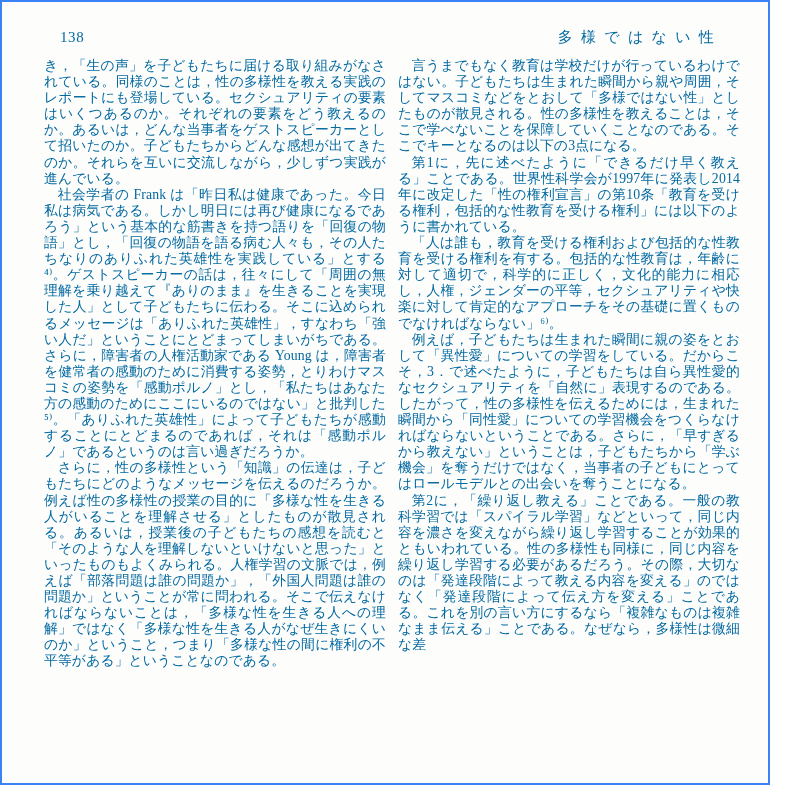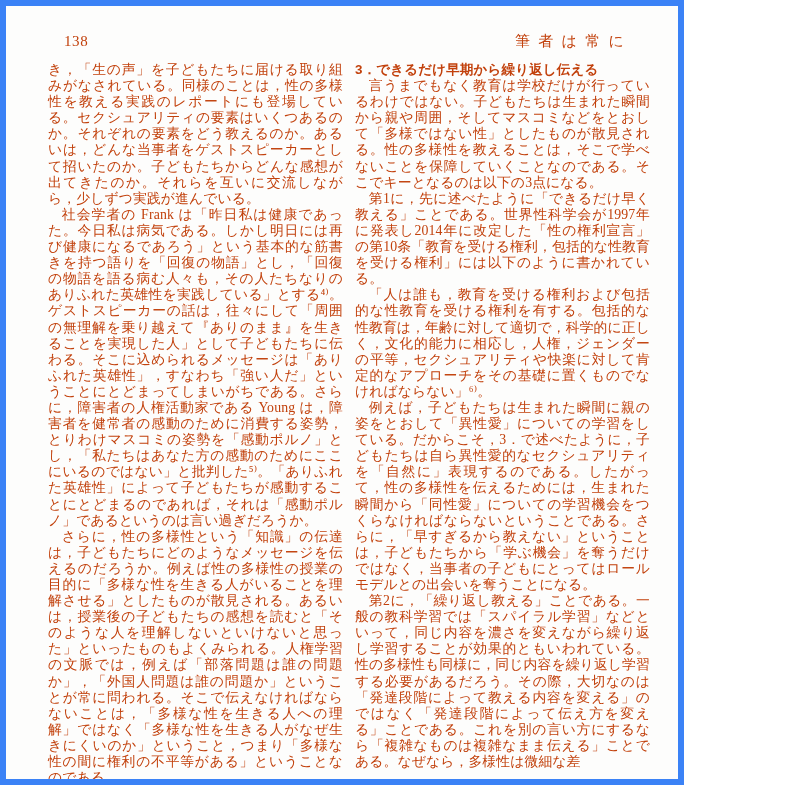--- a/index.html
+++ b/index.html
@@ -2,27 +2,27 @@
 <html lang="ja"><head>
 <meta charset="utf-8">
 <style>
   html, body {
     margin: 0;
     padding: 0;
     background: #ffffff;
   }
   .page {
     position: relative;
-    width: 684px;
+    width: 770px;
     height: 785px;
     box-sizing: border-box;
     background: #fdfdfc;
-    border: 6px solid #3b82f6;
+    border: 2px solid #3b82f6;
     font-family: "Liberation Serif", "DejaVu Serif", serif;
-    color: #c2410c;
+    color: #0369a1;
     overflow: hidden;
   }
   .header {
     display: flex;
     justify-content: space-between;
     align-items: baseline;
     padding: 26px 46px 0 58px;
     font-size: 15px;
   }
   .pagenum {
@@ -60,33 +60,32 @@
     letter-spacing: 0.02em;
   }
 </style>
 </head>
 <body>
 
 <div class="page">
 
   <div class="header">
     <span class="pagenum">138</span>
-    <span class="journal">筆者は常に</span>
+    <span class="journal">多様ではない性</span>
   </div>
 
   <div class="columns">
 
     <div class="col">
       <p class="cont">き，「生の声」を子どもたちに届ける取り組みがなされている。同様のことは，性の多様性を教える実践のレポートにも登場している。セクシュアリティの要素はいくつあるのか。それぞれの要素をどう教えるのか。あるいは，どんな当事者をゲストスピーカーとして招いたのか。子どもたちからどんな感想が出てきたのか。それらを互いに交流しながら，少しずつ実践が進んでいる。</p>
       <p class="ind">社会学者の Frank は「昨日私は健康であった。今日私は病気である。しかし明日には再び健康になるであろう」という基本的な筋書きを持つ語りを「回復の物語」とし，「回復の物語を語る病む人々も，その人たちなりのありふれた英雄性を実践している」とする⁴⁾。ゲストスピーカーの話は，往々にして「周囲の無理解を乗り越えて『ありのまま』を生きることを実現した人」として子どもたちに伝わる。そこに込められるメッセージは「ありふれた英雄性」，すなわち「強い人だ」ということにとどまってしまいがちである。さらに，障害者の人権活動家である Young は，障害者を健常者の感動のために消費する姿勢，とりわけマスコミの姿勢を「感動ポルノ」とし，「私たちはあなた方の感動のためにここにいるのではない」と批判した⁵⁾。「ありふれた英雄性」によって子どもたちが感動することにとどまるのであれば，それは「感動ポルノ」であるというのは言い過ぎだろうか。</p>
       <p class="ind">さらに，性の多様性という「知識」の伝達は，子どもたちにどのようなメッセージを伝えるのだろうか。例えば性の多様性の授業の目的に「多様な性を生きる人がいることを理解させる」としたものが散見される。あるいは，授業後の子どもたちの感想を読むと「そのような人を理解しないといけないと思った」といったものもよくみられる。人権学習の文脈では，例えば「部落問題は誰の問題か」，「外国人問題は誰の問題か」ということが常に問われる。そこで伝えなければならないことは，「多様な性を生きる人への理解」ではなく「多様な性を生きる人がなぜ生きにくいのか」ということ，つまり「多様な性の間に権利の不平等がある」ということなのである。</p>
     </div>
 
     <div class="col">
-      <h3 class="sec-heading">3．できるだけ早期から繰り返し伝える</h3>
       <p class="ind">言うまでもなく教育は学校だけが行っているわけではない。子どもたちは生まれた瞬間から親や周囲，そしてマスコミなどをとおして「多様ではない性」としたものが散見される。性の多様性を教えることは，そこで学べないことを保障していくことなのである。そこでキーとなるのは以下の3点になる。</p>
       <p class="ind">第1に，先に述べたように「できるだけ早く教える」ことである。世界性科学会が1997年に発表し2014年に改定した「性の権利宣言」の第10条「教育を受ける権利，包括的な性教育を受ける権利」には以下のように書かれている。</p>
       <p class="ind">「人は誰も，教育を受ける権利および包括的な性教育を受ける権利を有する。包括的な性教育は，年齢に対して適切で，科学的に正しく，文化的能力に相応し，人権，ジェンダーの平等，セクシュアリティや快楽に対して肯定的なアプローチをその基礎に置くものでなければならない」⁶⁾。</p>
       <p class="ind">例えば，子どもたちは生まれた瞬間に親の姿をとおして「異性愛」についての学習をしている。だからこそ，3．で述べたように，子どもたちは自ら異性愛的なセクシュアリティを「自然に」表現するのである。したがって，性の多様性を伝えるためには，生まれた瞬間から「同性愛」についての学習機会をつくらなければならないということである。さらに，「早すぎるから教えない」ということは，子どもたちから「学ぶ機会」を奪うだけではなく，当事者の子どもにとってはロールモデルとの出会いを奪うことになる。</p>
       <p class="ind">第2に，「繰り返し教える」ことである。一般の教科学習では「スパイラル学習」などといって，同じ内容を濃さを変えながら繰り返し学習することが効果的ともいわれている。性の多様性も同様に，同じ内容を繰り返し学習する必要があるだろう。その際，大切なのは「発達段階によって教える内容を変える」のではなく「発達段階によって伝え方を変える」ことである。これを別の言い方にするなら「複雑なものは複雑なまま伝える」ことである。なぜなら，多様性は微細な差</p>
     </div>
 
   </div>
 
 </div>

